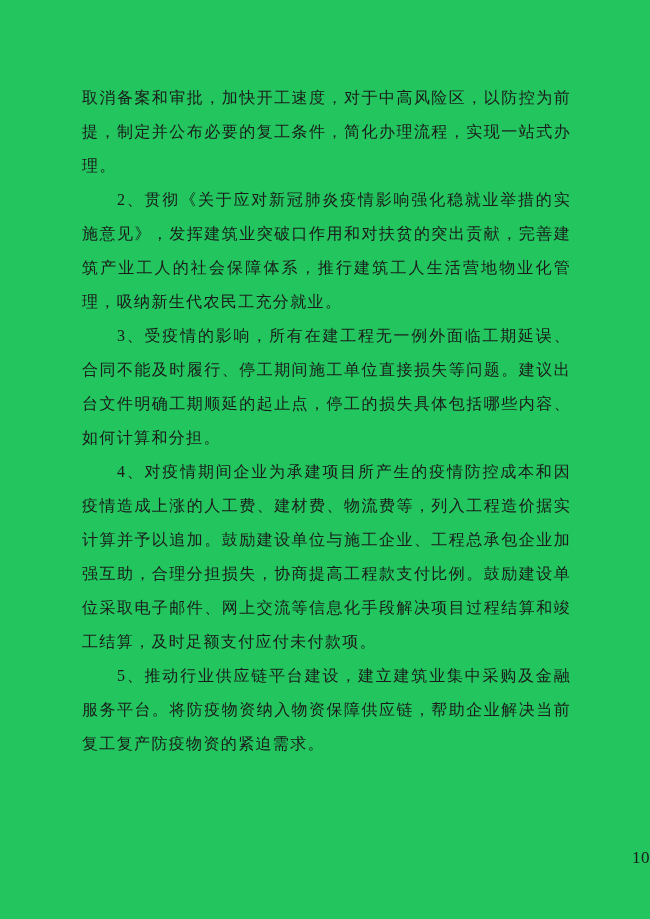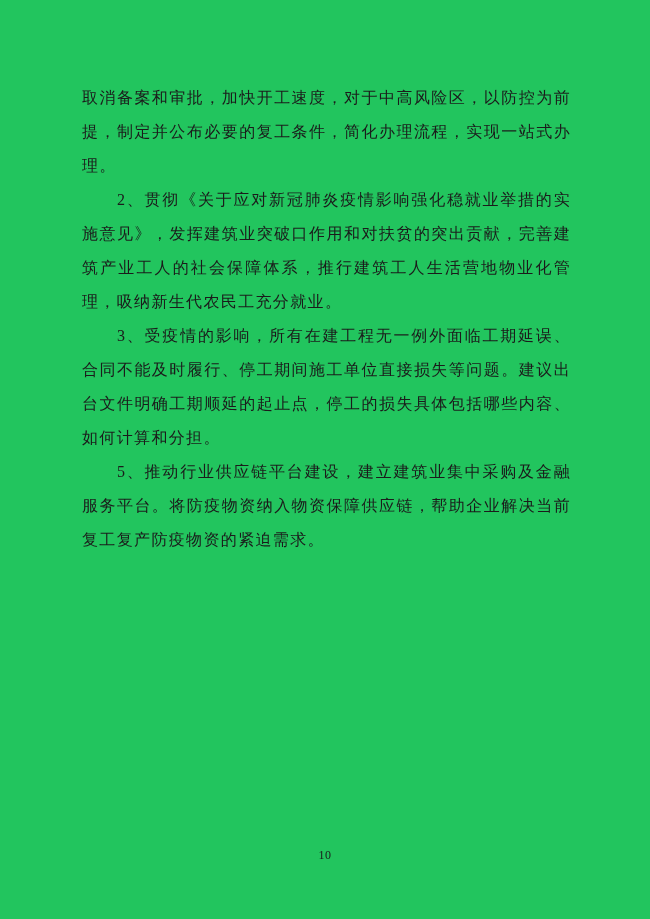--- a/index.html
+++ b/index.html
@@ -33,30 +33,31 @@
     word-break: break-all;
   }
   .content p.indent {
     text-indent: 35px;
   }
   .page-number {
     position: absolute;
     left: 0;
     top: 848px;
     width: 100%;
-    text-align: center;
-    font-size: 12px;
+    text-align: right;
+    font-size: 17px;
     color: #1b1b1b;
     letter-spacing: 0.5px;
   }
 </style>
 </head>
 <body>
 
 <div class="page">
   <div class="content">
     <p>取消备案和审批，加快开工速度，对于中高风险区，以防控为前提，制定并公布必要的复工条件，简化办理流程，实现一站式办理。</p>
     <p class="indent">2、贯彻《关于应对新冠肺炎疫情影响强化稳就业举措的实施意见》，发挥建筑业突破口作用和对扶贫的突出贡献，完善建筑产业工人的社会保障体系，推行建筑工人生活营地物业化管理，吸纳新生代农民工充分就业。</p>
     <p class="indent">3、受疫情的影响，所有在建工程无一例外面临工期延误、合同不能及时履行、停工期间施工单位直接损失等问题。建议出台文件明确工期顺延的起止点，停工的损失具体包括哪些内容、如何计算和分担。</p>
+    <p class="indent">4、对疫情期间企业为承建项目所产生的疫情防控成本和因疫情造成上涨的人工费、建材费、物流费等，列入工程造价据实计算并予以追加。鼓励建设单位与施工企业、工程总承包企业加强互助，合理分担损失，协商提高工程款支付比例。鼓励建设单位采取电子邮件、网上交流等信息化手段解决项目过程结算和竣工结算，及时足额支付应付未付款项。</p>
     <p class="indent">5、推动行业供应链平台建设，建立建筑业集中采购及金融服务平台。将防疫物资纳入物资保障供应链，帮助企业解决当前复工复产防疫物资的紧迫需求。</p>
   </div>
   <div class="page-number">10</div>
 </div>
 
 </body></html>

